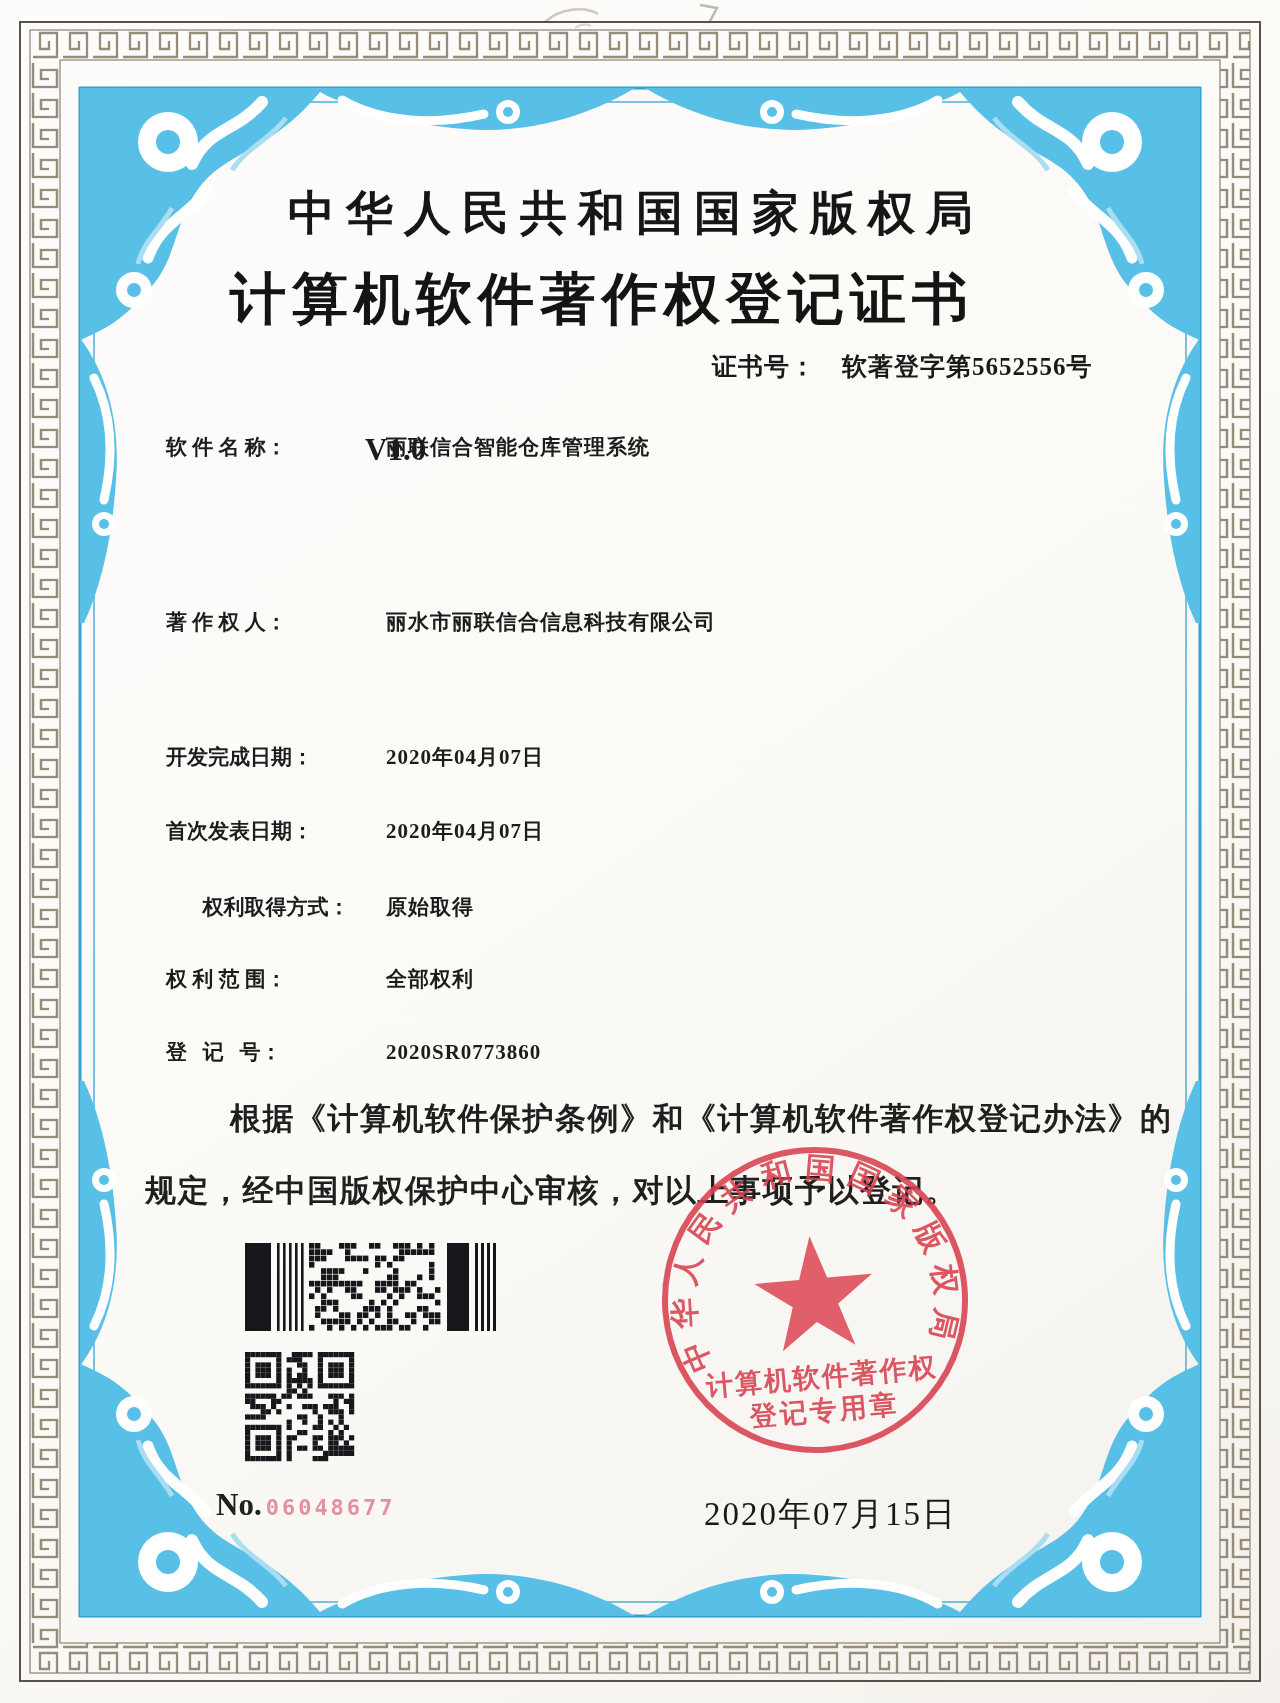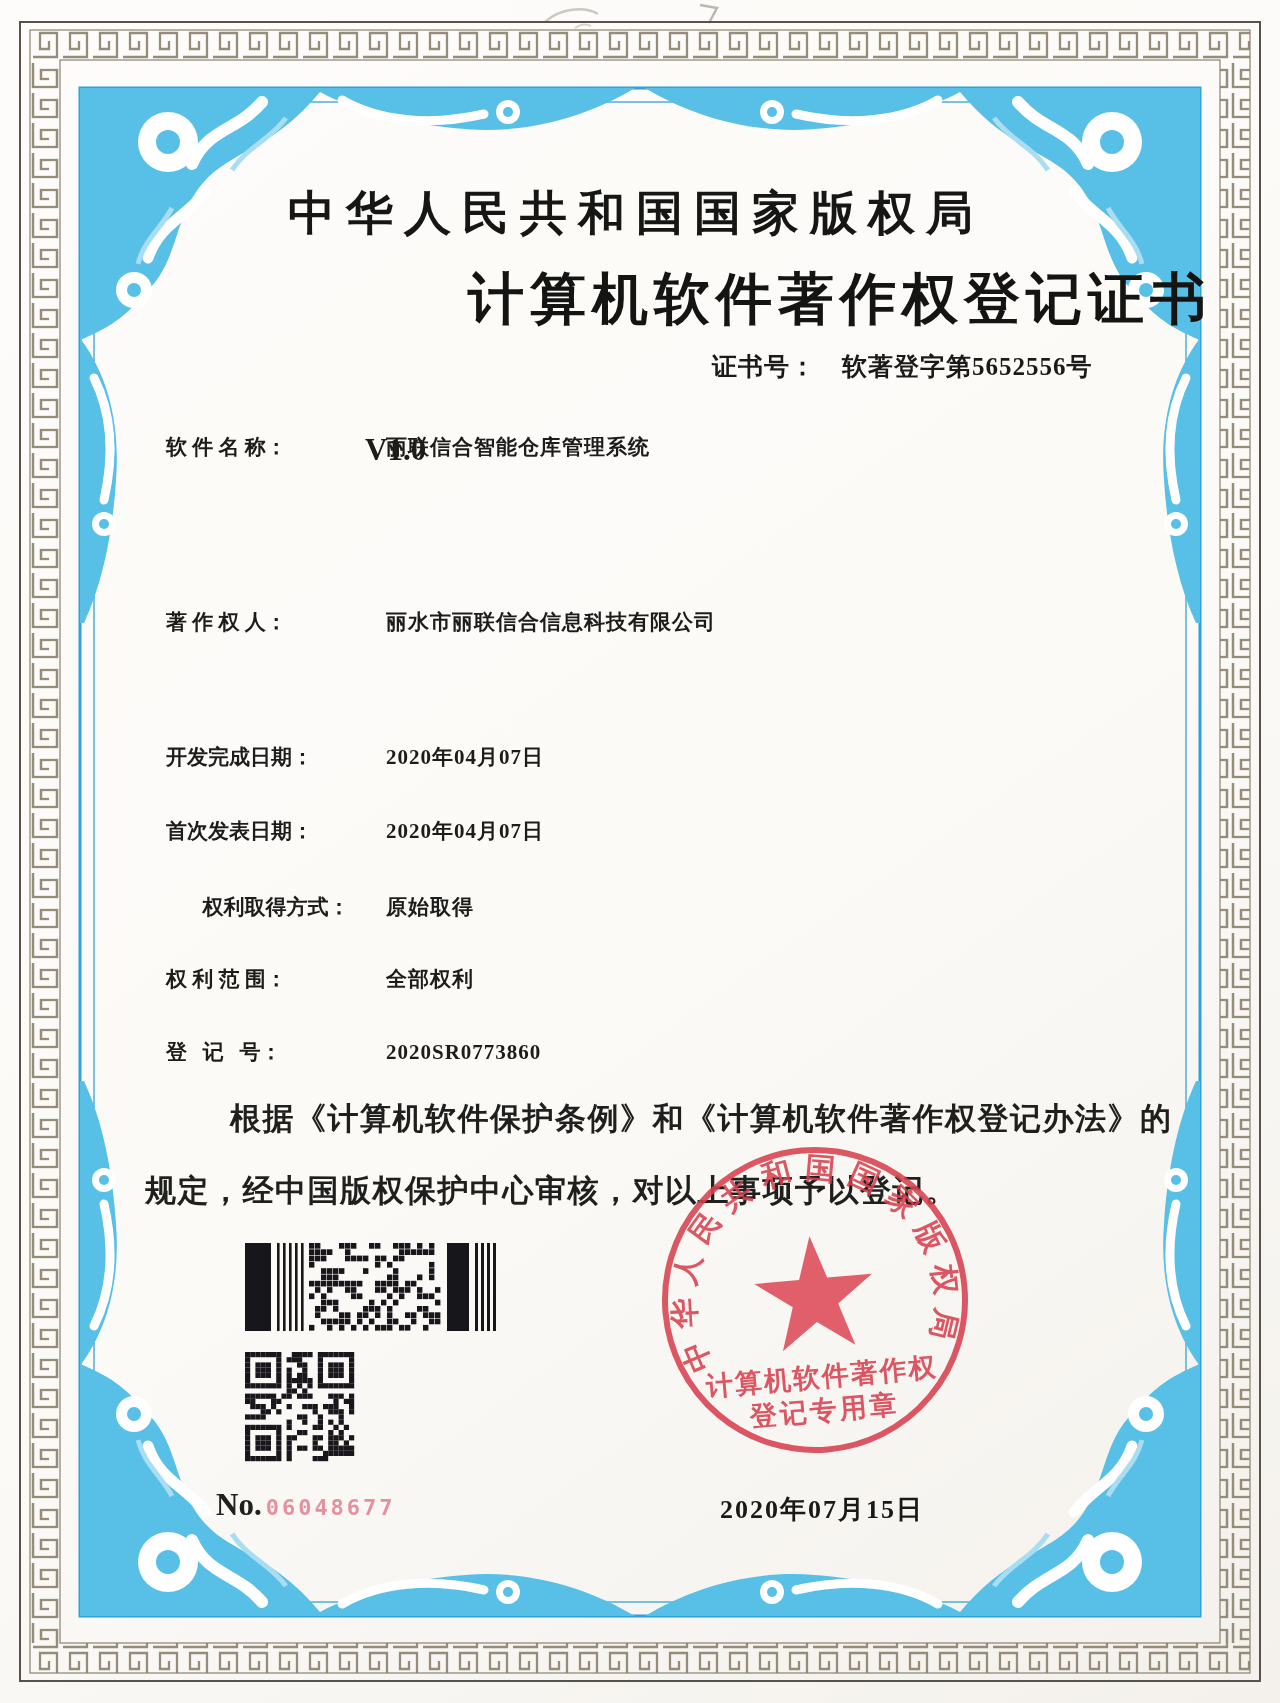--- a/index.html
+++ b/index.html
@@ -8,36 +8,36 @@
     position:relative;width:1280px;height:1703px;overflow:hidden;
     background:linear-gradient(145deg,#fdfcfa 0%,#fbfaf7 55%,#f4f1ec 100%);
     font-family:"Liberation Serif","DejaVu Serif",serif;color:#1d1d1b;
   }
   .abs{position:absolute;}
   .authority-title{
     left:0;top:182px;width:1272px;text-align:center;
     font-size:47px;font-weight:bold;letter-spacing:11px;color:#161614;
   }
   .certificate-title{
-    left:0;top:262px;width:1204px;text-align:right;
-    font-size:56px;font-weight:bold;letter-spacing:6px;color:#141412;padding-left:8px;
+    left:0;top:262px;width:1204px;text-align:center;
+    font-size:56px;font-weight:bold;letter-spacing:6px;color:#141412;
   }
   .cert-no{left:712px;top:350px;font-size:25px;font-weight:bold;letter-spacing:1px;color:#1a1a18;}
   .cert-no .gap{display:inline-block;width:26px;}
   .field-row{left:145px;font-size:21px;font-weight:bold;color:#1c1c1a;white-space:pre;}
   .field-row .label{display:inline-block;width:220px;white-space:pre;}
   .field-row .value{letter-spacing:1px;}
   .value-line2{left:365px;font-size:31px;font-weight:bold;color:#1c1c1a;}
   .statement{font-size:31px;font-weight:600;letter-spacing:1.5px;color:#1f1f1d;white-space:pre;text-align:right;}
   .serial{left:216px;top:1487px;font-size:31px;font-weight:bold;color:#20201e;}
   .serial .num{
     font-family:"DejaVu Sans Mono",monospace;font-size:22px;font-weight:bold;
     color:#e0808f;letter-spacing:3px;margin-left:4px;opacity:.85;
   }
-  .issue-date{left:720px;top:1492px;font-size:26px;font-weight:bold;letter-spacing:2px;color:#191917;}
+  .issue-date{left:704px;top:1492px;font-size:33px;font-weight:normal;letter-spacing:2px;color:#191917;}
   svg{display:block;}
 </style>
 </head>
 <body>
 
 <div class="page">
 
   <svg class="abs" style="left:0;top:0;" width="1280" height="1703" viewBox="0 0 1280 1703">
     <defs>
       <pattern id="mH" width="30" height="30" patternUnits="userSpaceOnUse">

